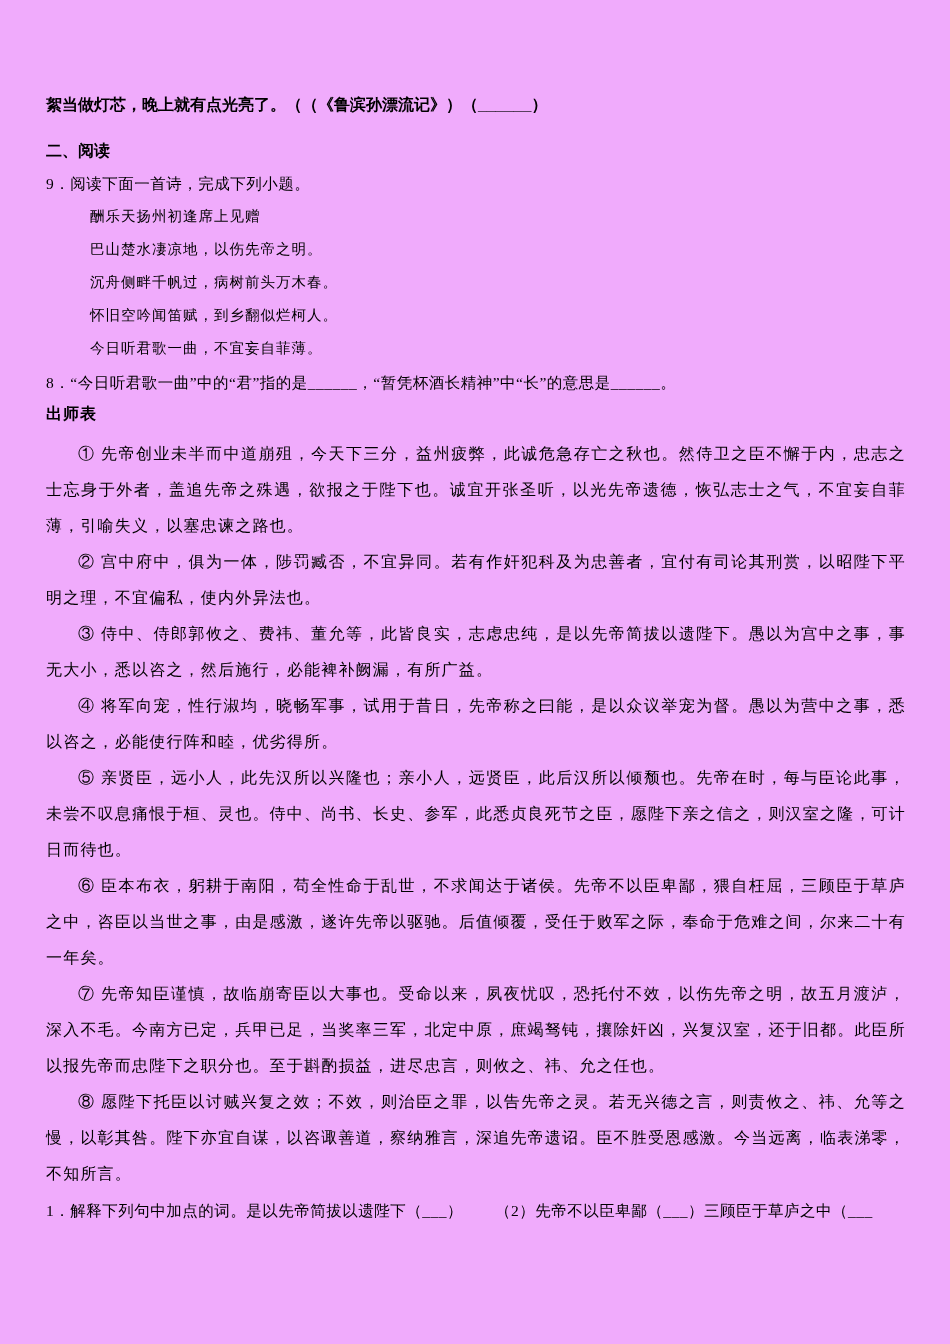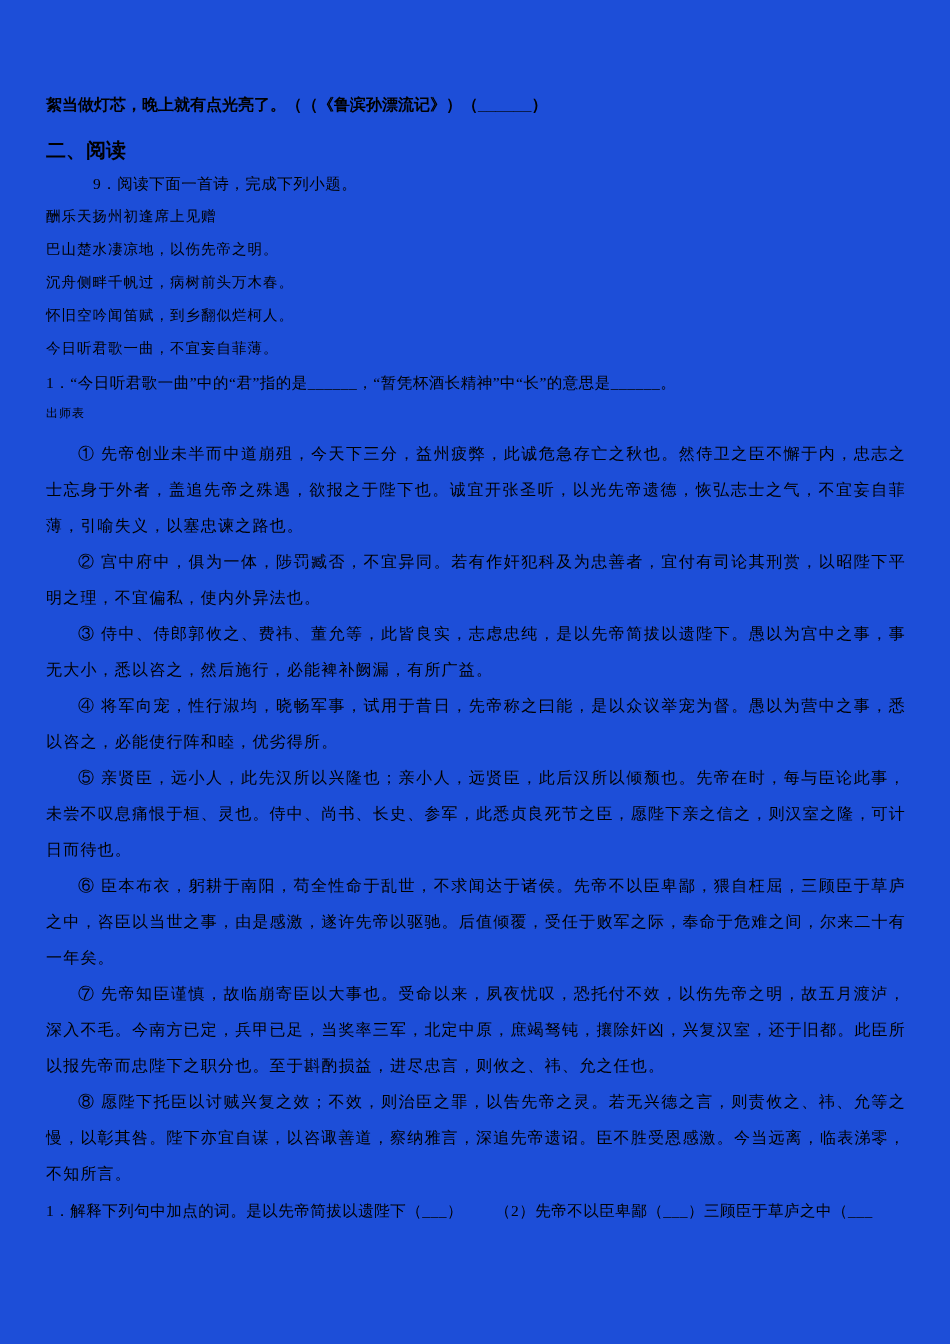--- a/index.html
+++ b/index.html
@@ -6,61 +6,62 @@
   html, body { margin: 0; padding: 0; background: #ffffff; }
   .page {
     position: relative;
     width: 950px;
     height: 1344px;
     margin: 0 auto;
     padding: 94px 44px 30px 46px;
     font-family: "Liberation Serif", "DejaVu Serif", serif;
     color: #000000;
     overflow: hidden;
-    background: #1d4ed8;
+    background: #f0abfc;
   }
   p { margin: 0; }
   .intro-line {
     font-family: "Liberation Sans", "DejaVu Sans", sans-serif;
     font-weight: bold;
     font-size: 16px;
     line-height: 22px;
     margin-bottom: 24px;
   }
   .section-heading {
     font-family: "Liberation Sans", "DejaVu Sans", sans-serif;
     font-weight: bold;
-    font-size: 20px;
+    font-size: 16px;
     line-height: 21px;
     margin-bottom: 12px;
   }
   .prompt {
     font-size: 15.5px;
     line-height: 21px;
     margin-bottom: 13px;
     letter-spacing: 0.5px;
-    margin-left: 47px;
   }
   .poem-item {
     font-size: 14.5px;
     line-height: 19px;
     margin-bottom: 14px;
     letter-spacing: 1px;
+    margin-left: 44px;
   }
   .question {
     font-size: 15.5px;
     line-height: 21px;
     margin-bottom: 11px;
     letter-spacing: 0.5px;
   }
   .essay-head {
-    font-size: 12px;
+    font-size: 16px;
     line-height: 19px;
     margin-bottom: 13px;
     letter-spacing: 1px;
+    font-weight: bold;
   }
   .para {
     font-size: 16px;
     line-height: 36px;
     text-align: justify;
     text-indent: 2em;
     letter-spacing: 1.2px;
   }
   .final-question {
     font-size: 15.5px;
@@ -79,21 +80,21 @@
   <p class="section-heading">二、阅读</p>
 
   <p class="prompt">9．阅读下面一首诗，完成下列小题。</p>
 
   <p class="poem-item">酬乐天扬州初逢席上见赠</p>
   <p class="poem-item">巴山楚水凄凉地，以伤先帝之明。</p>
   <p class="poem-item">沉舟侧畔千帆过，病树前头万木春。</p>
   <p class="poem-item">怀旧空吟闻笛赋，到乡翻似烂柯人。</p>
   <p class="poem-item">今日听君歌一曲，不宜妄自菲薄。</p>
 
-  <p class="question">1．“今日听君歌一曲”中的“君”指的是______，“暂凭杯酒长精神”中“长”的意思是______。</p>
+  <p class="question">8．“今日听君歌一曲”中的“君”指的是______，“暂凭杯酒长精神”中“长”的意思是______。</p>
 
 
   <p class="essay-head">出师表</p>
 
   <p class="para">① 先帝创业未半而中道崩殂，今天下三分，益州疲弊，此诚危急存亡之秋也。然侍卫之臣不懈于内，忠志之士忘身于外者，盖追先帝之殊遇，欲报之于陛下也。诚宜开张圣听，以光先帝遗德，恢弘志士之气，不宜妄自菲薄，引喻失义，以塞忠谏之路也。</p>
   <p class="para">② 宫中府中，俱为一体，陟罚臧否，不宜异同。若有作奸犯科及为忠善者，宜付有司论其刑赏，以昭陛下平明之理，不宜偏私，使内外异法也。</p>
   <p class="para">③ 侍中、侍郎郭攸之、费祎、董允等，此皆良实，志虑忠纯，是以先帝简拔以遗陛下。愚以为宫中之事，事无大小，悉以咨之，然后施行，必能裨补阙漏，有所广益。</p>
   <p class="para">④ 将军向宠，性行淑均，晓畅军事，试用于昔日，先帝称之曰能，是以众议举宠为督。愚以为营中之事，悉以咨之，必能使行阵和睦，优劣得所。</p>
   <p class="para">⑤ 亲贤臣，远小人，此先汉所以兴隆也；亲小人，远贤臣，此后汉所以倾颓也。先帝在时，每与臣论此事，未尝不叹息痛恨于桓、灵也。侍中、尚书、长史、参军，此悉贞良死节之臣，愿陛下亲之信之，则汉室之隆，可计日而待也。</p>
   <p class="para">⑥ 臣本布衣，躬耕于南阳，苟全性命于乱世，不求闻达于诸侯。先帝不以臣卑鄙，猥自枉屈，三顾臣于草庐之中，咨臣以当世之事，由是感激，遂许先帝以驱驰。后值倾覆，受任于败军之际，奉命于危难之间，尔来二十有一年矣。</p>

